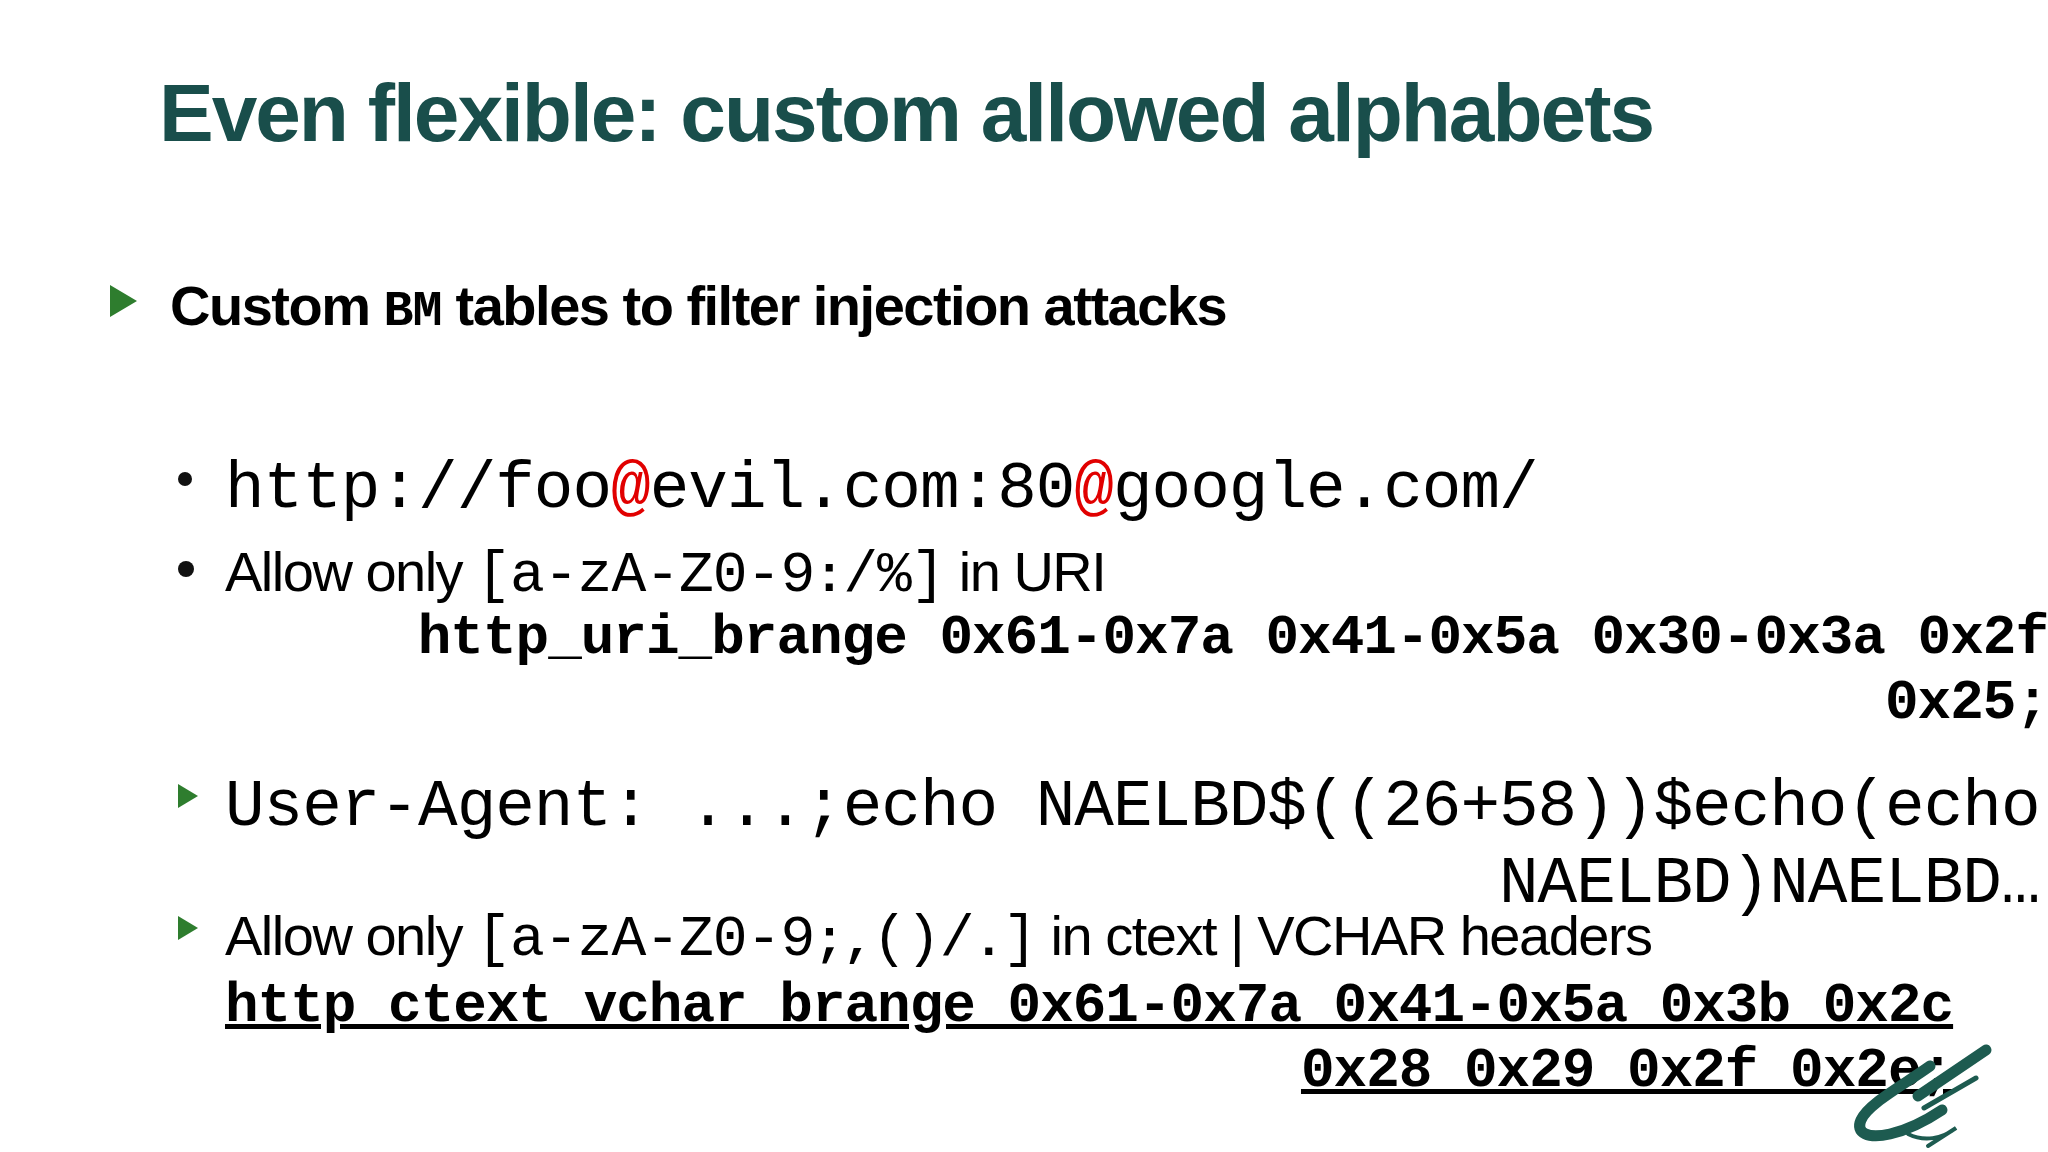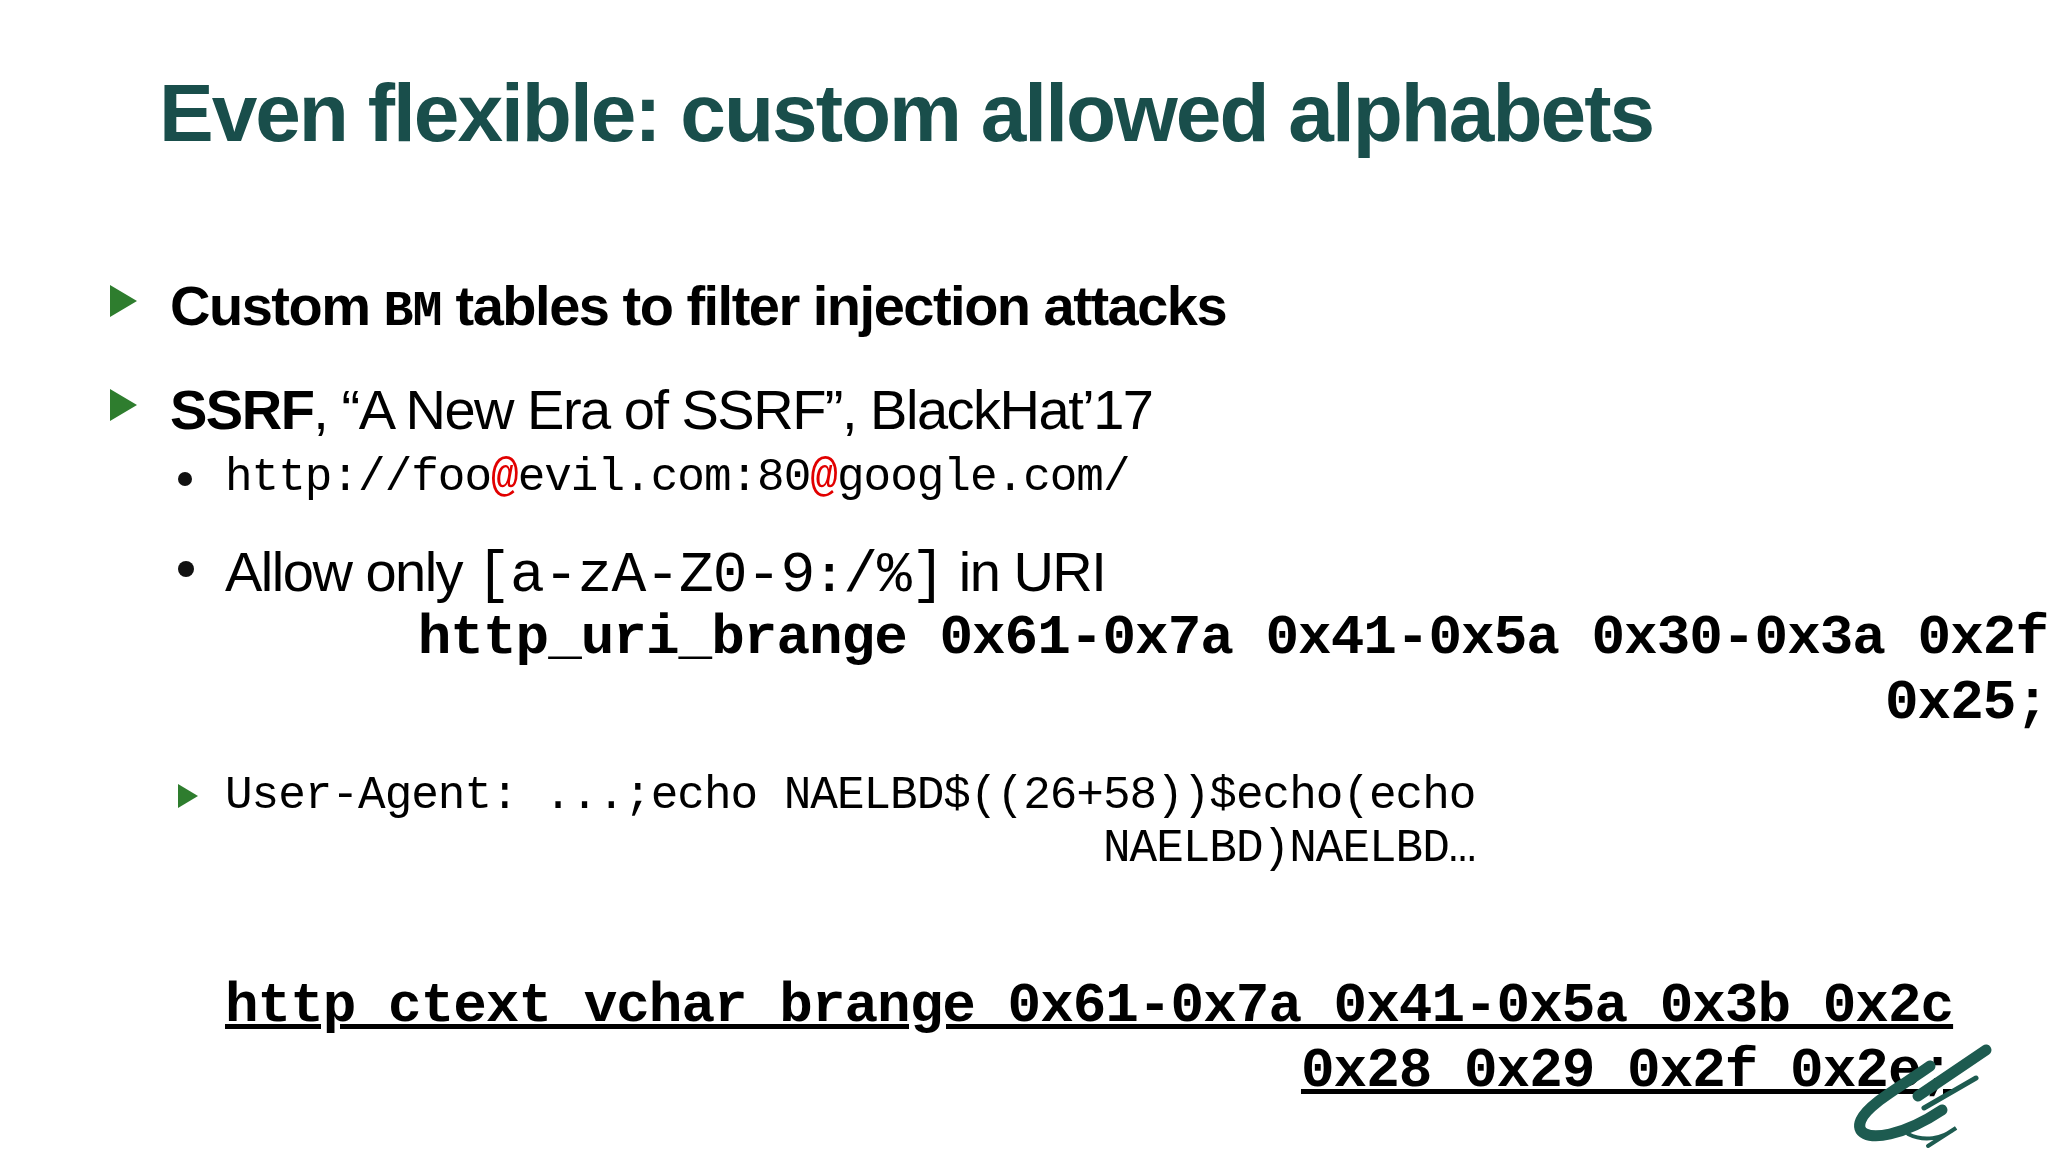--- a/index.html
+++ b/index.html
@@ -10,21 +10,21 @@
   .row { position:absolute; display:flex; align-items:flex-start;text-align:right; }
   .l1 { left:110px; }
   .l2 { left:178px; }
   .bcol1 { width:60px; flex:0 0 60px; }
   .bcol2 { width:47px; flex:0 0 47px; }
   .txt { white-space:pre-wrap; }
   .sans   { font-size:56px; letter-spacing:-1.5px; line-height:1.2; }
   .bold   { font-weight:bold; }
   .imono  { font-family:"Liberation Mono", monospace; font-size:58px; letter-spacing:-1px; }
   .imono-b{ font-family:"Liberation Mono", monospace; font-size:50px; letter-spacing:-1px; font-weight:bold; }
-  .mono   { font-family:"Liberation Mono", monospace; font-size:46px; letter-spacing:-1px; line-height:1.16; }
+  .mono   { font-family:"Liberation Mono", monospace; font-size:66px; letter-spacing:-1px; line-height:1.16; }
   .mono-b { font-family:"Liberation Mono", monospace; font-size:56px; letter-spacing:-1px; line-height:1.16; font-weight:bold; }
   .red { color:#e10000; }
 
   .page-title {
     position:absolute; top:66px; left:0; width:1812px; text-align:center;
     font-size:82px; font-weight:bold; letter-spacing:-2px; color:#194e4b;
     white-space:pre-wrap;
   }
 
   
@@ -68,26 +68,20 @@
 
   <div class="page-title">Even flexible: custom allowed alphabets</div>
 
   <div class="row l1" style="top:272px;">
     <div class="bcol1">
         <div class="tri"></div>
       </div>
     <div class="txt sans"><span class="bold">Custom </span><span class="imono-b">BM</span><span class="bold"> tables to filter injection attacks</span></div>
   </div>
 
-  <div class="row l1" style="top:376px;">
-    <div class="bcol1">
-        <div class="tri"></div>
-      </div>
-    <div class="txt sans"><span class="bold">SSRF</span><span>, “A New Era of SSRF”, BlackHat’17</span></div>
-  </div>
 
   <div class="row l2" style="top:452px;">
     <div class="bcol2">
         <div class="dot-sm"></div>
       </div>
     <div class="txt mono"><span>http://foo</span><span class="red">@</span><span>evil.com:80</span><span class="red">@</span><span>google.com/</span></div>
   </div>
 
   <div class="row l2" style="top:538px;">
     <div class="bcol2">
@@ -104,20 +98,26 @@
   <div class="row l2" style="top:770px;">
     <div class="bcol2">
         <div class="tri-sm"></div>
       </div>
     <div>
       <div class="txt mono">User-Agent: ...;echo NAELBD$((26+58))$echo(echo</div>
       <div class="txt mono">NAELBD)NAELBD…</div>
     </div>
   </div>
 
+  <div class="row l2" style="top:902px;">
+    <div class="bcol2">
+        <div class="tri-sm"></div>
+      </div>
+    <div class="txt sans"><span>Allow only </span><span class="imono">[a-zA-Z0-9</span><span class="imono-b">;,</span><span class="imono">()/</span><span class="imono-b">.</span><span class="imono">]</span><span> in ctext | VCHAR headers</span></div>
+  </div>
 
   <div class="row" style="top:974px; left:225px;text-decoration:underline;">
     <div>
       <div class="txt mono-b">http_ctext_vchar_brange 0x61-0x7a 0x41-0x5a 0x3b 0x2c</div>
       <div class="txt mono-b indent2">0x28 0x29 0x2f 0x2e;</div>
     </div>
   </div>
 
   <div class="logo">
     <svg class="swoosh" width="178" height="116" viewBox="0 0 178 116">

